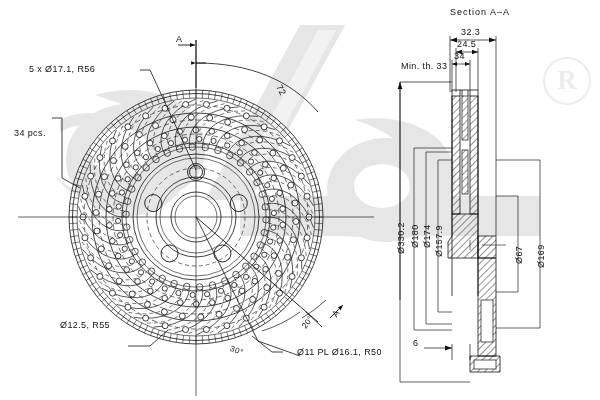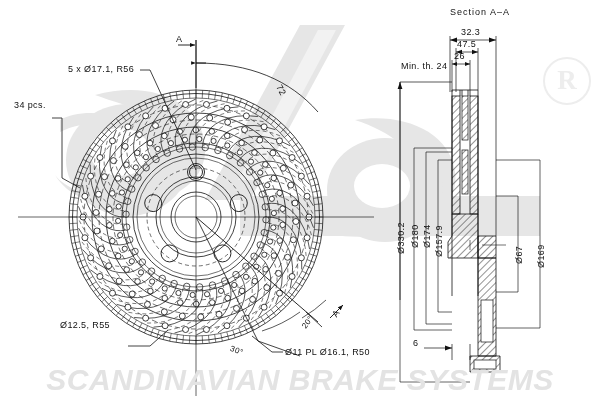--- a/index.html
+++ b/index.html
@@ -640,62 +640,59 @@
         <path d="M452,348 L445,345.6 L445,350.4 Z" fill="#111" stroke="none"></path>
         <line x1="452" y1="344" x2="452" y2="360"></line>
         <line x1="470" y1="344" x2="470" y2="360"></line>
       </g>
 
     </g>
   </svg>
 
   <div class="layer">
 
-    <div class="txt" style="left:29px; top:64px;margin-left:39px;">5 x Ø17.1, R56</div>
-
-    <div class="txt" style="left:14px; top:100px;">34 pcs.</div>
+    <div class="txt" style="left:29px; top:64px;">5 x Ø17.1, R56</div>
+
+    <div class="txt" style="left:14px; top:128px;">34 pcs.</div>
 
     <div class="txt" style="left:283px; top:83px; transform:rotate(62deg); transform-origin:left top;">72</div>
 
     <div class="txt" style="left:60px; top:320px;">Ø12.5, R55</div>
 
     <div class="txt sm" style="left:232px; top:344px; transform:rotate(20deg); transform-origin:left top;">30°</div>
 
     <div class="txt sm" style="left:300px; top:325px; transform:rotate(-54deg); transform-origin:left top;">20°</div>
 
-    <div class="txt" style="left:285px; top:347px;">Ø11 PL Ø16.1, R50</div>
+    <div class="txt" style="left:297px; top:347px;">Ø11 PL Ø16.1, R50</div>
 
     <div class="txt" style="left:176px; top:34px;">A</div>
 
     <div class="txt" style="left:330px; top:313px; transform:rotate(-54deg); transform-origin:left top;">A</div>
 
     <div class="txt" style="left:450px; top:7px; letter-spacing:1px;">Section A–A</div>
 
     <div class="txt" style="left:461px; top:27px;">32.3</div>
 
-    <div class="txt" style="left:457px; top:39px;">47.5</div>
-
-    <div class="txt" style="left:454px; top:51px;">26</div>
+    <div class="txt" style="left:457px; top:39px;">24.5</div>
+
+    <div class="txt" style="left:454px; top:51px;">34</div>
 
     <div class="txt" style="left:413px; top:338px;">6</div>
 
-    <div class="txt" style="left:401px; top:61px;">Min. th. 24</div>
+    <div class="txt" style="left:401px; top:61px;">Min. th. 33</div>
 
     <div class="txt" style="left:396px; top:254px; transform:rotate(-90deg); transform-origin:left top;">Ø330.2</div>
 
     <div class="txt" style="left:410px; top:248px; transform:rotate(-90deg); transform-origin:left top;">Ø180</div>
 
     <div class="txt" style="left:422px; top:248px; transform:rotate(-90deg); transform-origin:left top;">Ø174</div>
 
     <div class="txt" style="left:434px; top:257px; transform:rotate(-90deg); transform-origin:left top;">Ø157.9</div>
 
     <div class="txt" style="left:514px; top:264px; transform:rotate(-90deg); transform-origin:left top;">Ø67</div>
 
     <div class="txt" style="left:536px; top:268px; transform:rotate(-90deg); transform-origin:left top;">Ø169</div>
   </div>
 
   <div class="wm-r">R</div>
 
-  <div class="brandbar">
-    <span>SCANDINAVIAN BRAKE SYSTEMS</span>
-  </div>
 
 </div>
 
 </body></html>

